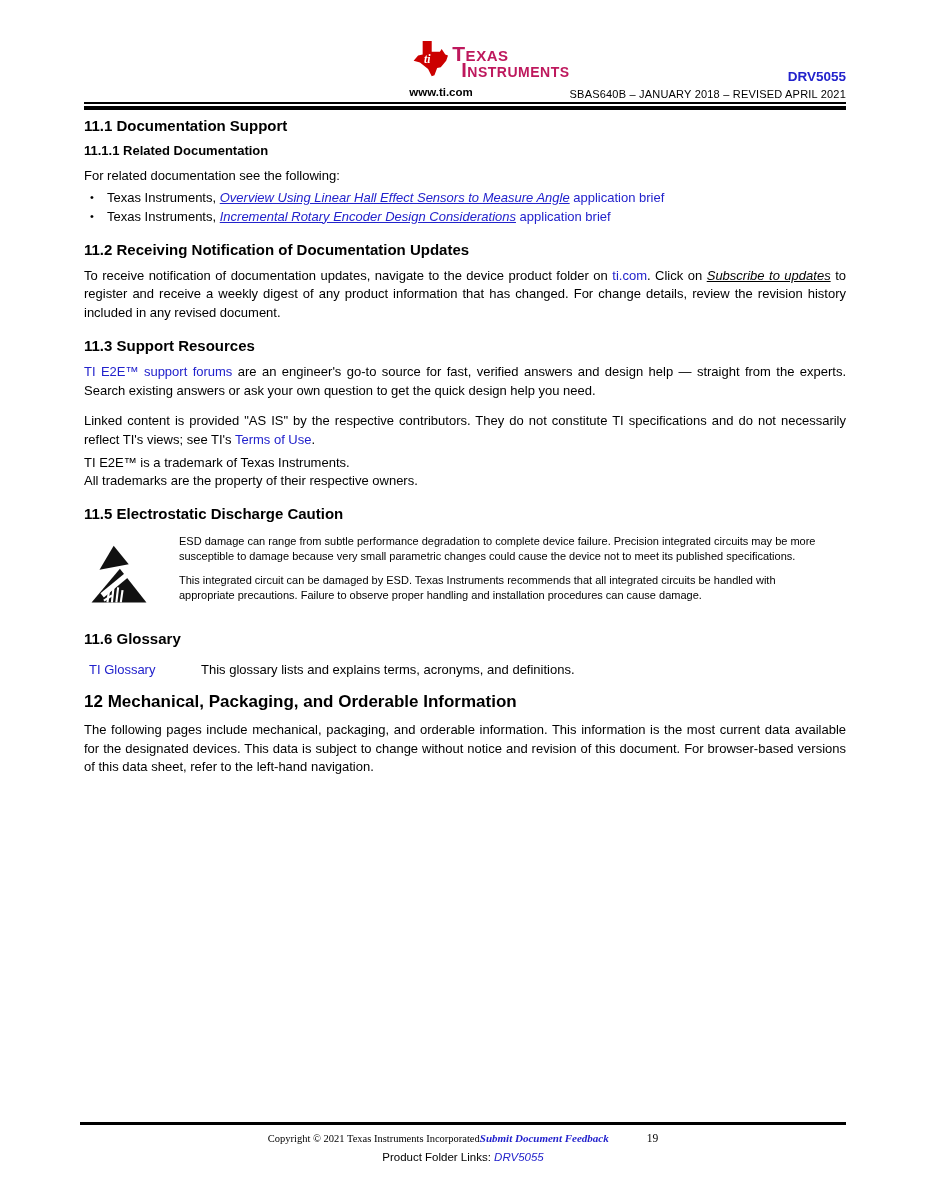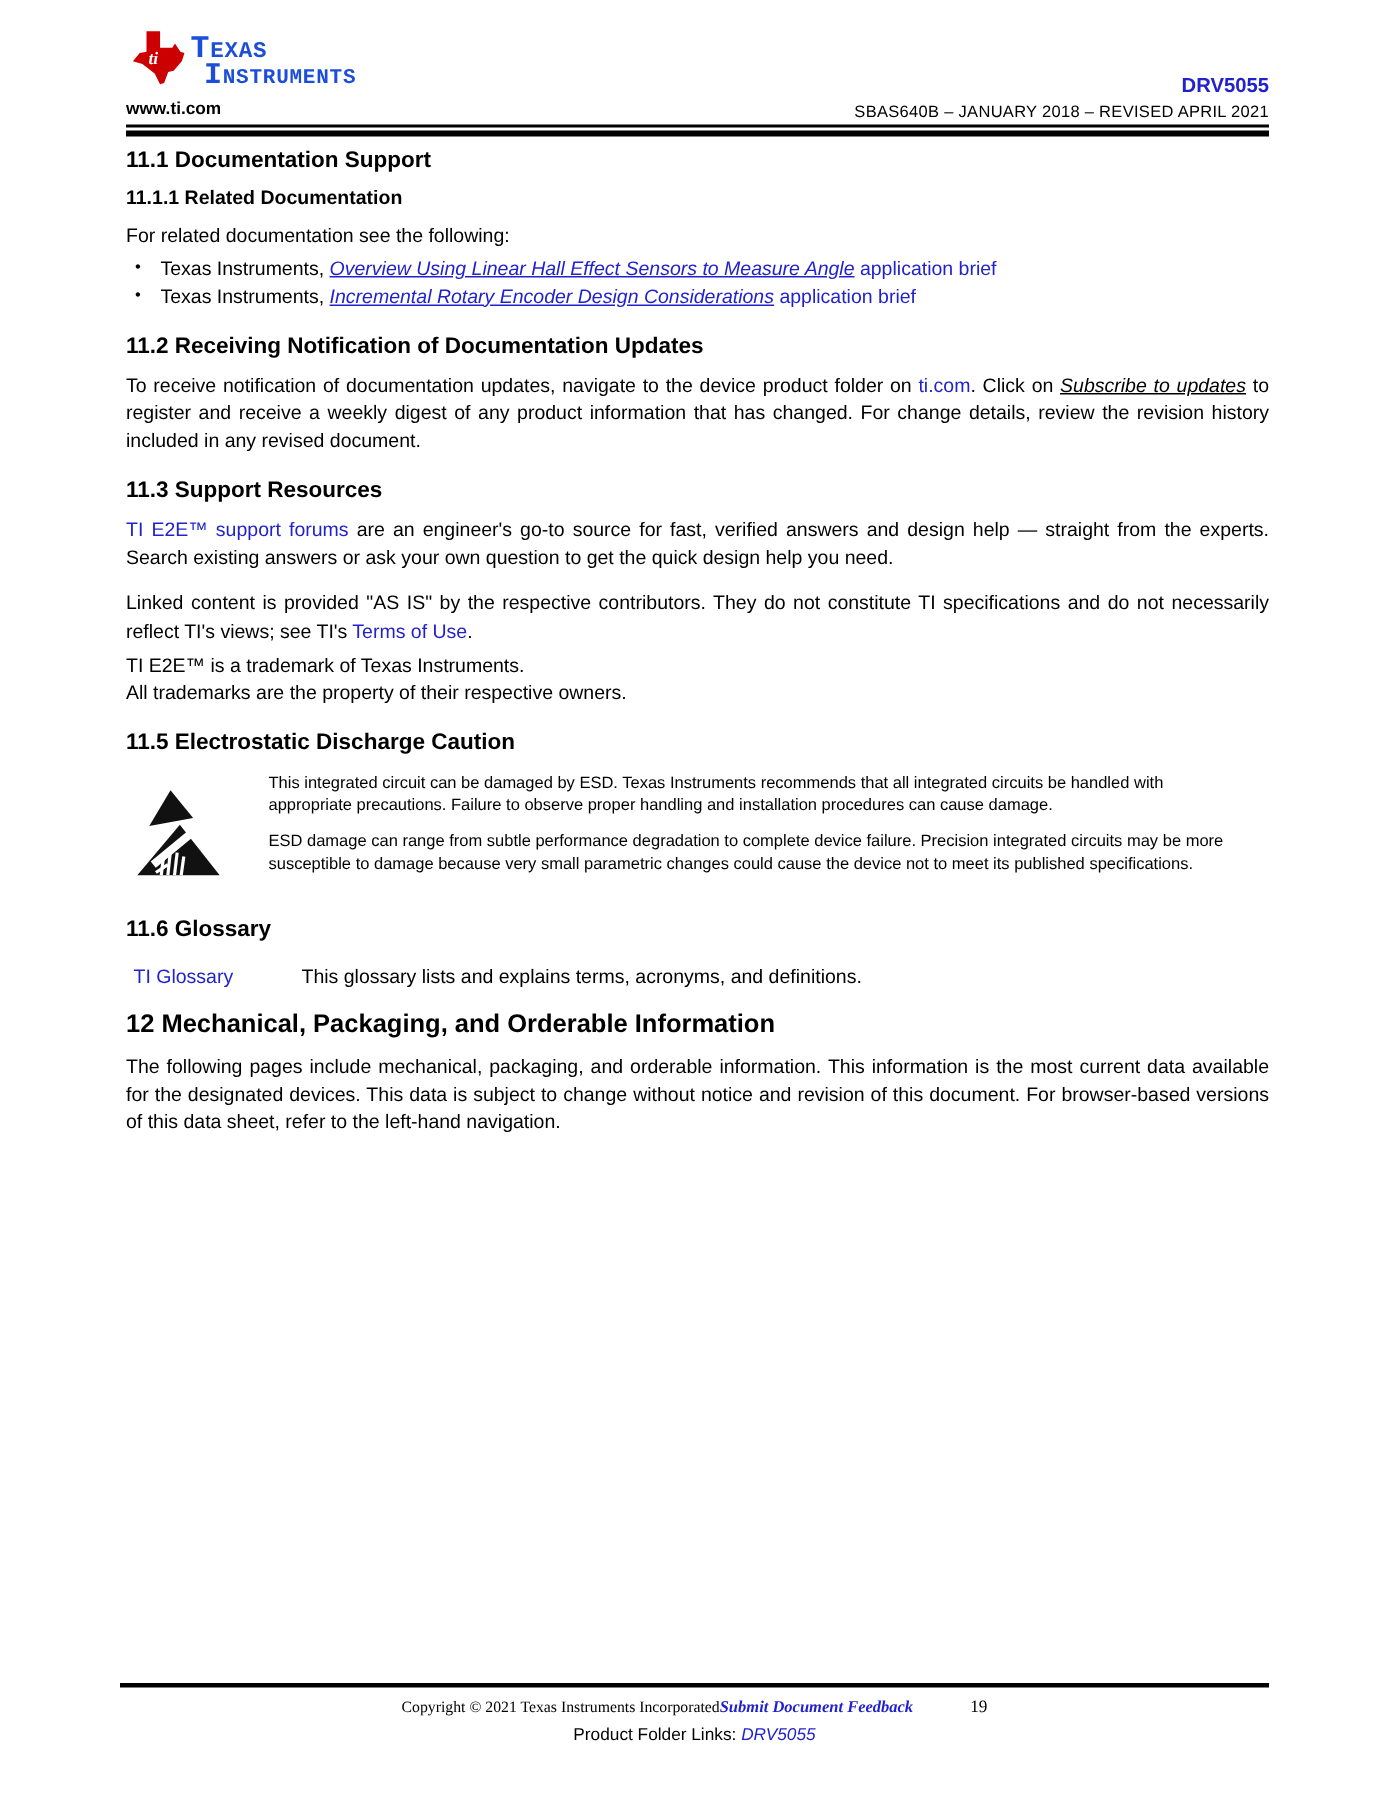--- a/index.html
+++ b/index.html
@@ -9,24 +9,24 @@
     width: 926px;
     height: 1198px;
     background: #ffffff;
     font-family: "Liberation Sans", sans-serif;
     color: #000;
     overflow: hidden;
   }
   .content { position: absolute; left: 84px; top: 0; width: 762px; }
 
   
-  .header { display: flex; justify-content: space-between; align-items: flex-end; padding-top: 20px; }
+  .header { display: flex; justify-content: flex-end; align-items: flex-end; padding-top: 40px; }
   .logo-row { display: flex; align-items: flex-start; }
   .texas-svg { width: 40px; height: 38px; margin-top: 0; }
-  .wordmark { font-family: Liberation Mono, monospace; font-weight: 700; color: #1d4ed8; margin-left: 3px; margin-top: 5px; }
+  .wordmark { font-family: Liberation Sans, sans-serif; font-weight: 700; color: #be185d; margin-left: 3px; margin-top: 5px; }
   .wordmark .l1 { display: block; font-variant: small-caps; font-size: 21px; line-height: 17px; letter-spacing: 0.5px; }
   .wordmark .l2 { display: block; font-variant: small-caps; font-size: 20px; line-height: 17px; letter-spacing: 0.5px; margin-left: 9px; }
   .site-url { font-size: 11.5px; font-weight: 700; margin-top: 3px; color: #000; text-decoration: none; display: inline-block; }
   .header-right { text-align: right; }
   .part-number { font-size: 13.5px; font-weight: 700; color: #2222cc; text-decoration: none; display: inline-block; }
   .doc-info { font-size: 11px; margin-top: 3px; letter-spacing: 0.2px; }
   .rule-thin  { height: 2px; background: #000; margin-top: 2px; }
   .rule-thick { height: 4px; background: #000; margin-top: 2px; }
 
   
@@ -131,22 +131,22 @@
           <polygon points="4,66 66,66 36,28" fill="#111"></polygon>
           <line x1="16" y1="58" x2="50" y2="30" stroke="#ffffff" stroke-width="6"></line>
           <line x1="22" y1="66" x2="24" y2="50" stroke="#ffffff" stroke-width="2.4"></line>
           <line x1="27" y1="66" x2="29" y2="47" stroke="#ffffff" stroke-width="2.4"></line>
           <line x1="32" y1="66" x2="34" y2="49" stroke="#ffffff" stroke-width="2.4"></line>
           <line x1="37" y1="66" x2="39" y2="52" stroke="#ffffff" stroke-width="2.4"></line>
           <line x1="18" y1="64" x2="27" y2="58" stroke="#ffffff" stroke-width="2.4"></line>
         </svg>
       </div>
       <div class="esd-text">
+        <p>ESD damage can range from subtle performance degradation to complete device failure. Precision integrated circuits may be more susceptible to damage because very small parametric changes could cause the device not to meet its published specifications.</p>
         <p>This integrated circuit can be damaged by ESD. Texas Instruments recommends that all integrated circuits be handled with appropriate precautions. Failure to observe proper handling and installation procedures can cause damage.</p>
-        <p>ESD damage can range from subtle performance degradation to complete device failure. Precision integrated circuits may be more susceptible to damage because very small parametric changes could cause the device not to meet its published specifications.</p>
       </div>
     </div>
 
     <div class="h2" style="margin-top:18px">11.6 Glossary</div>
     <div class="glossary-row">
       <a class="link glossary-link">TI Glossary</a>
       <span>This glossary lists and explains terms, acronyms, and definitions.</span>
     </div>
 
     <div class="h1" style="margin-top:13px">12 Mechanical, Packaging, and Orderable Information</div>

